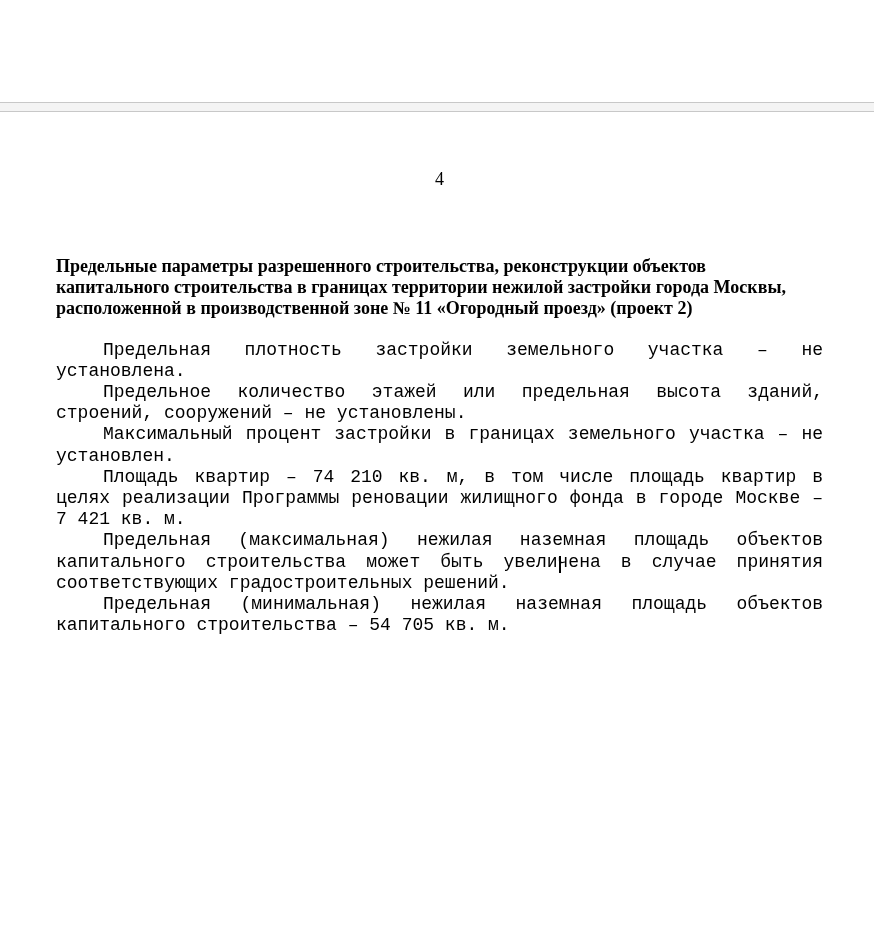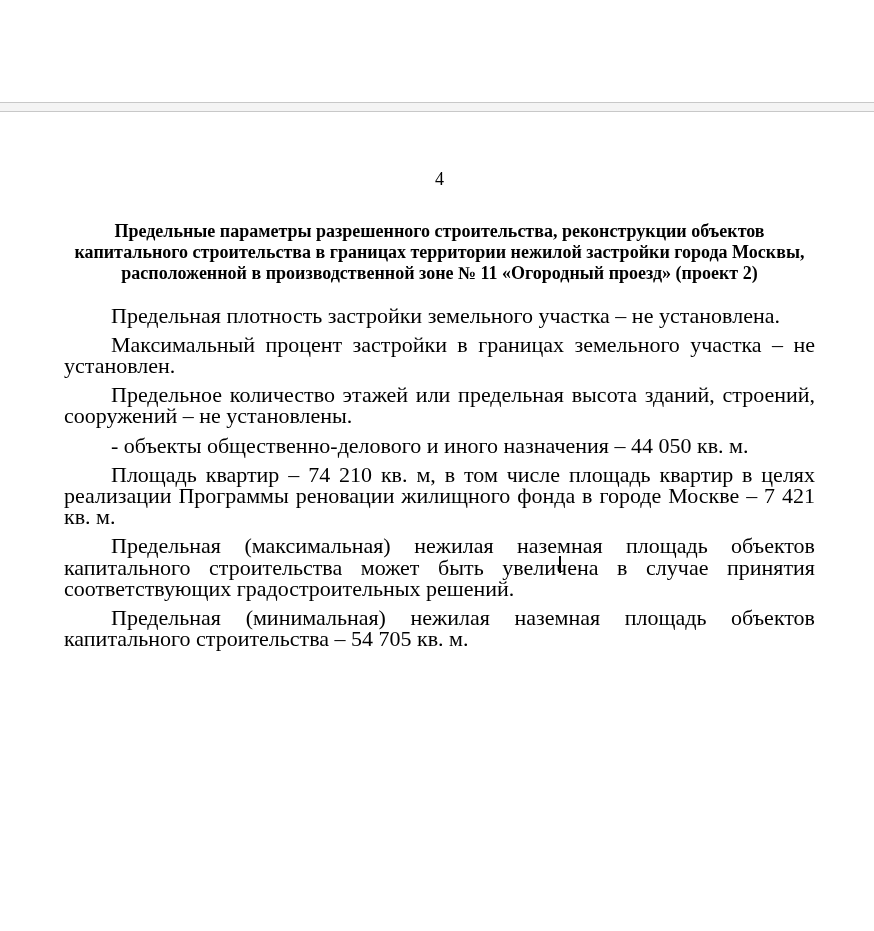--- a/index.html
+++ b/index.html
@@ -29,32 +29,33 @@
     background: #ffffff;
     padding: 57px 51px 0 56px; 
     box-sizing: border-box;
   }
   .page-number {
     text-align: center;
     font-size: 18px;
     line-height: 21px;
   }
   .doc-heading {
-    margin: 31px 0 20px 0;
+    margin: 66px 0 20px 0;
     font-size: 18px;
     font-weight: bold;
-    text-align: center;
+    text-align: left;
     line-height: 21.2px;
   }
   .doc-paragraph {
-    margin: 8px;
-    font-size: 22px;
+    margin: 0;
+    font-size: 18px;
     line-height: 21.2px;
     text-align: justify;
     text-indent: 47px;
+    font-family: Liberation Mono, monospace;
   }
   .text-caret {
     position: absolute;
     left: 559px;
     top: 556px;
     width: 1.5px;
     height: 17px;
     background: #000000;
   }
 </style>
@@ -65,22 +66,21 @@
 
 <div class="page-gap"></div>
 
 <div class="page">
 
   <div class="page-number">4</div>
 
   <div class="doc-heading">Предельные параметры разрешенного строительства, реконструкции объектов капитального строительства в границах территории нежилой застройки города Москвы, расположенной в производственной зоне № 11 «Огородный проезд» (проект 2)</div>
 
   <p class="doc-paragraph">Предельная плотность застройки земельного участка – не установлена.</p>
+  <p class="doc-paragraph">Предельное количество этажей или предельная высота зданий, строений, сооружений – не установлены.</p>
   <p class="doc-paragraph">Максимальный процент застройки в границах земельного участка – не установлен.</p>
-  <p class="doc-paragraph">Предельное количество этажей или предельная высота зданий, строений, сооружений – не установлены.</p>
-  <p class="doc-paragraph">- объекты общественно-делового и иного назначения – 44&nbsp;050 кв. м.</p>
   <p class="doc-paragraph">Площадь квартир – 74&nbsp;210 кв. м, в том числе площадь квартир в целях реализации Программы реновации жилищного фонда в городе Москве – 7&nbsp;421 кв. м.</p>
   <p class="doc-paragraph">Предельная (максимальная) нежилая наземная площадь объектов капитального строительства может быть увеличена в случае принятия соответствующих градостроительных решений.</p>
   <p class="doc-paragraph">Предельная (минимальная) нежилая наземная площадь объектов капитального строительства – 54&nbsp;705 кв. м.</p>
 
 </div>
 
 <div class="text-caret"></div>
 
 </body></html>

